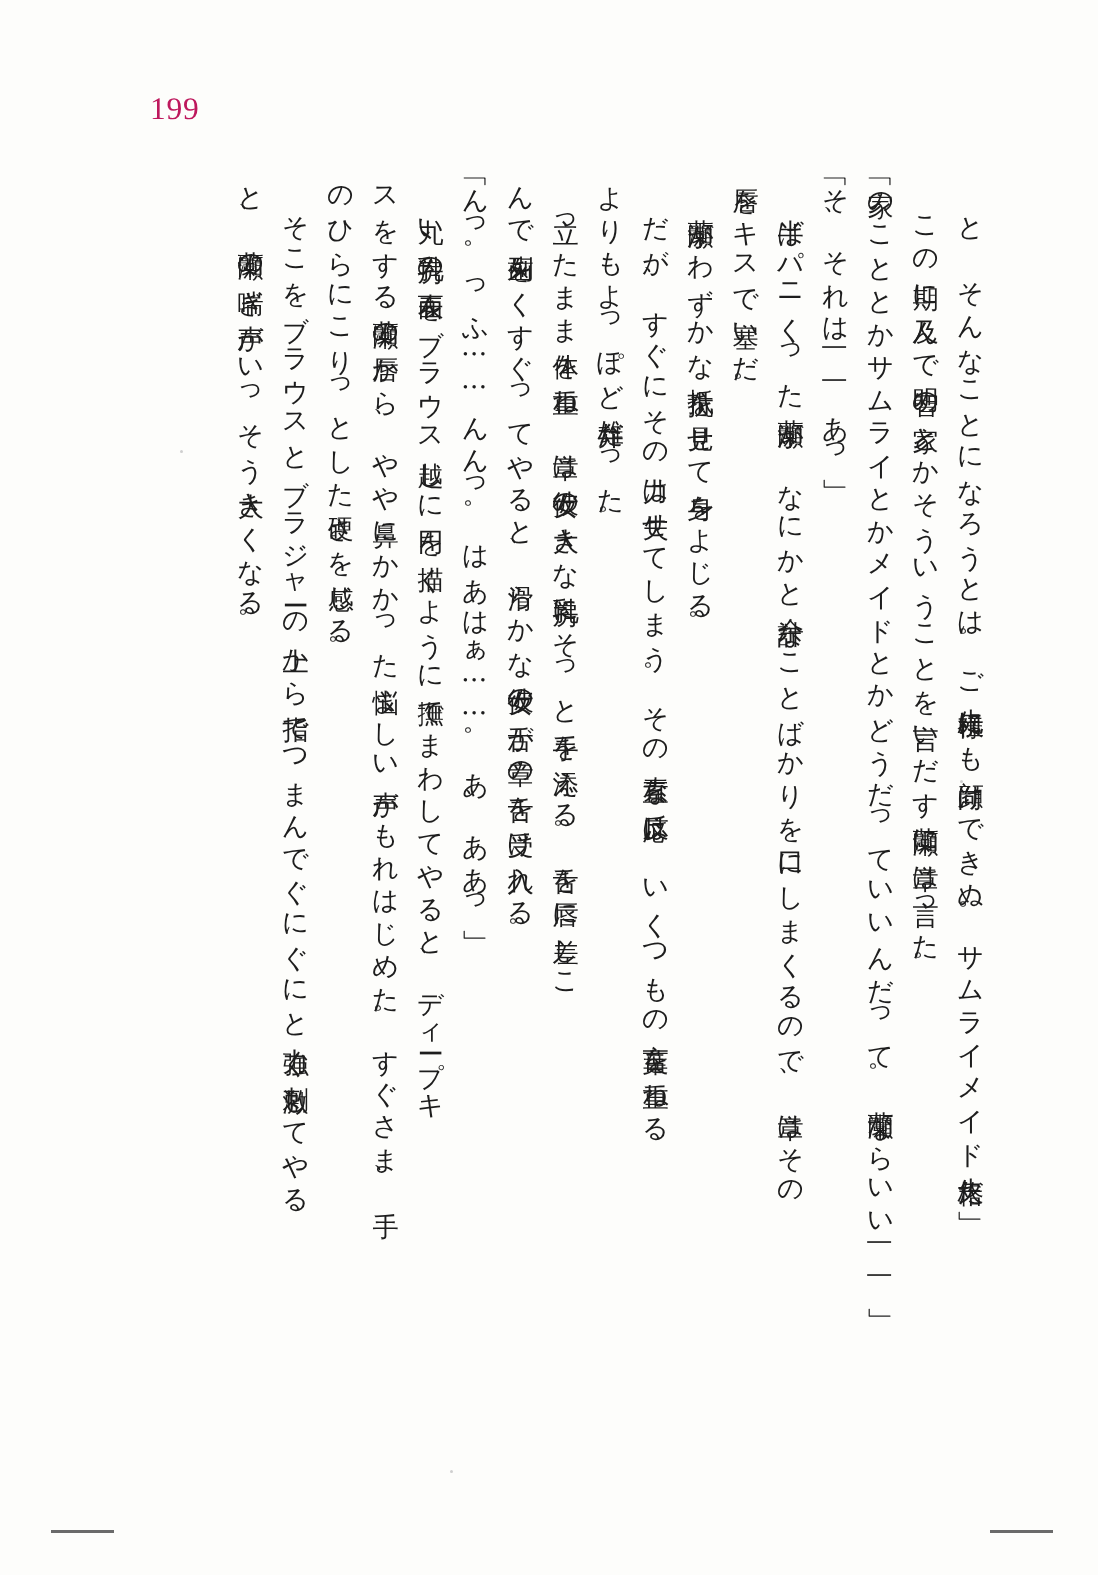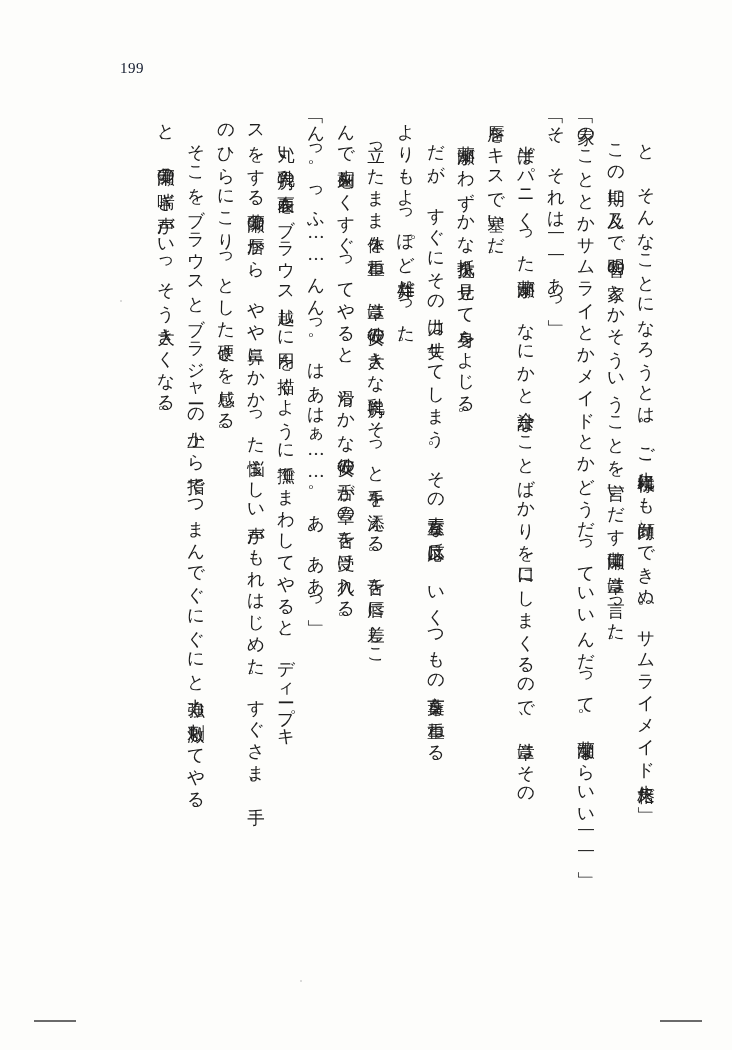--- a/index.html
+++ b/index.html
@@ -11,24 +11,24 @@
     position: relative;
     width: 732px;
     height: 1050px;
     background: #fdfdfb;
     overflow: hidden;
     font-family: "DejaVu Serif", serif;
   }
   
   #page-number {
     position: absolute;
-    left: 120px;
+    left: 100px;
     top: 60px;
-    font-size: 15px;
-    color: #0f172a;
+    font-size: 21px;
+    color: #be185d;
     letter-spacing: 0.5px;
     font-family: "Liberation Serif", serif;
   }
   
   #text-body {
     position: absolute;
     top: 112px;
     left: 78px;
     width: 576px;
     height: 880px;

